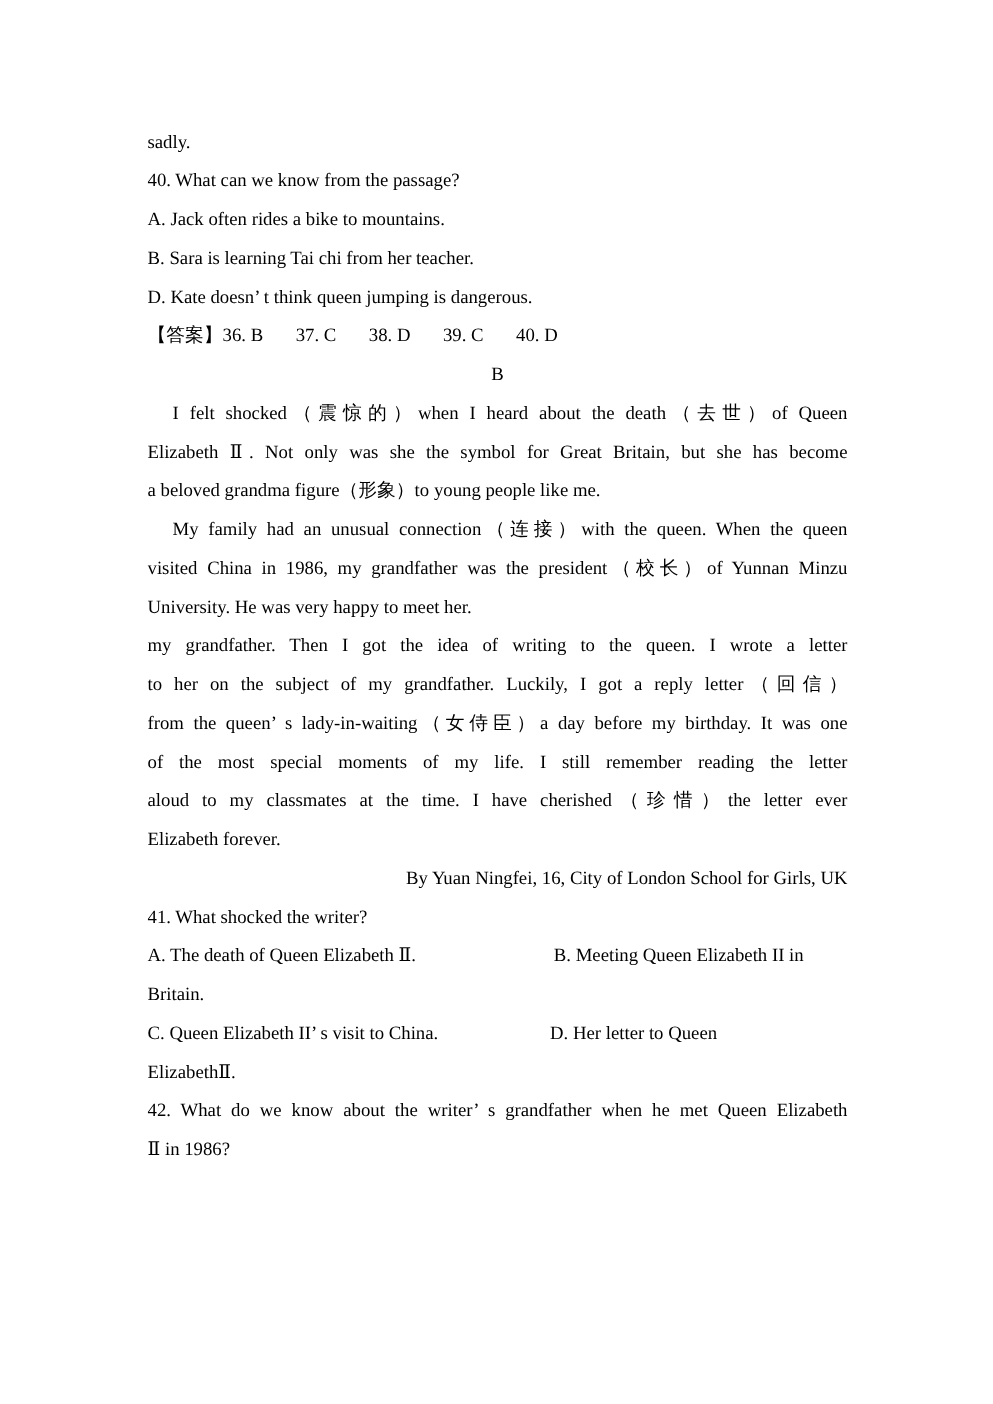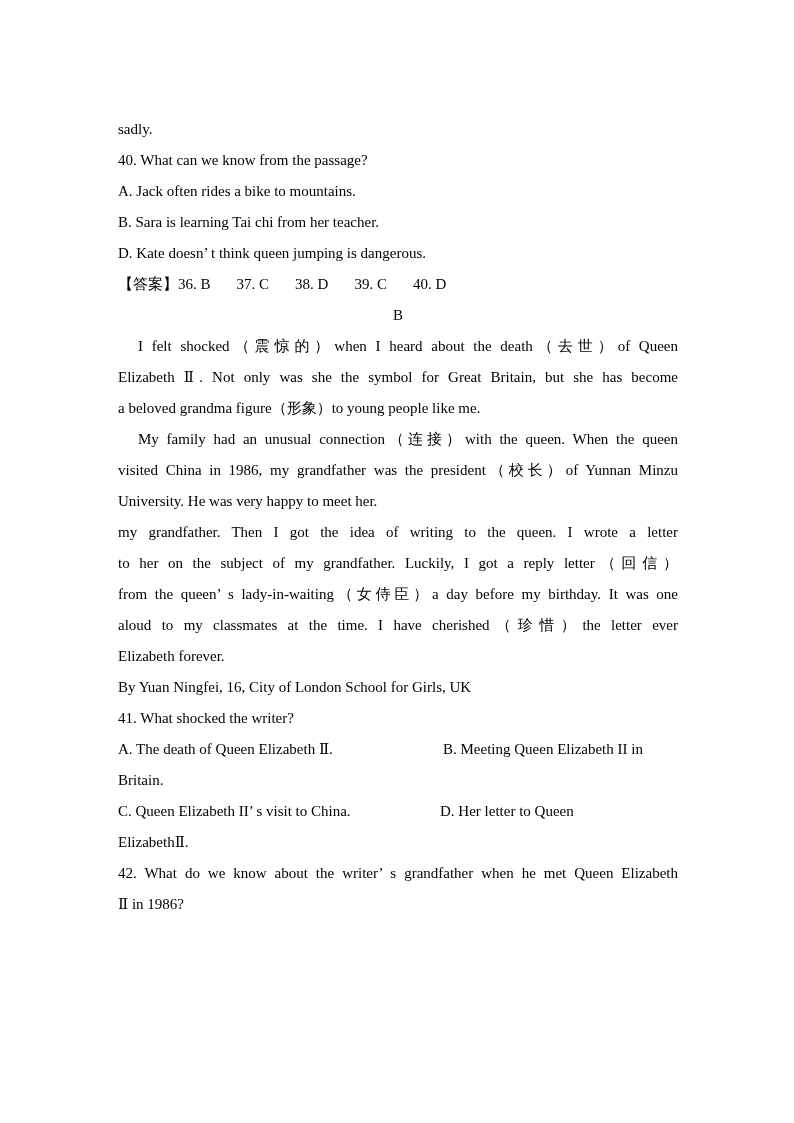--- a/index.html
+++ b/index.html
@@ -11,36 +11,36 @@
     margin: 0 auto;
     background: #ffffff;
     color: #000000;
     font-family: "Liberation Serif", "DejaVu Serif", serif;
     font-size: 15px;
     overflow: hidden;
   }
   .content {
     position: absolute;
     left: 118px;
-    top: 114px;
+    top: 99px;
     width: 560px;
   }
   .line {
     height: 31px;
     line-height: 31px;
     white-space: normal;
     overflow: hidden;
   }
   .just {
     text-align: justify;
     text-align-last: justify;
   }
   .indent { text-indent: 20px; }
   .center { text-align: center; }
-  .right { text-align: left; }
+  .right { text-align: right; }
   .ans-item { margin-right: 26px; }
   .ans-item:last-child { margin-right: 0; font-family: Liberation Serif, serif; }
   .opt-col-a { display: inline-block; width: 325px; }
   .opt-col-c { display: inline-block; width: 322px; }
 </style>
 </head>
 <body>
 
 <div class="page">
   <div class="content">
@@ -62,20 +62,21 @@
     <div class="line just">Elizabeth Ⅱ. Not only was she the symbol for Great Britain, but she has become</div>
     <div class="line">a beloved grandma figure（形象）to young people like me.</div>
 
     <div class="line just indent">My family had an unusual connection（连接）with the queen. When the queen</div>
     <div class="line just">visited China in 1986, my grandfather was the president（校长）of Yunnan Minzu</div>
     <div class="line">University. He was very happy to meet her.</div>
 
     <div class="line just">my grandfather. Then I got the idea of writing to the queen. I wrote a letter</div>
     <div class="line just">to her on the subject of my grandfather. Luckily, I got a reply letter（回信）</div>
     <div class="line just">from the queen’ s lady-in-waiting（女侍臣）a day before my birthday. It was one</div>
+    <div class="line just">of the most special moments of my life. I still remember reading the letter</div>
     <div class="line just">aloud to my classmates at the time. I have cherished（珍惜）the letter ever</div>
     <div class="line">Elizabeth forever.</div>
 
     <div class="line right">By Yuan Ningfei, 16, City of London School for Girls, UK</div>
 
     <div class="line">41. What shocked the writer?</div>
     <div class="line">
       <span class="opt-col-a">A. The death of Queen Elizabeth Ⅱ.</span><span>B. Meeting Queen Elizabeth II in</span>
     </div>
     <div class="line">Britain.</div>

